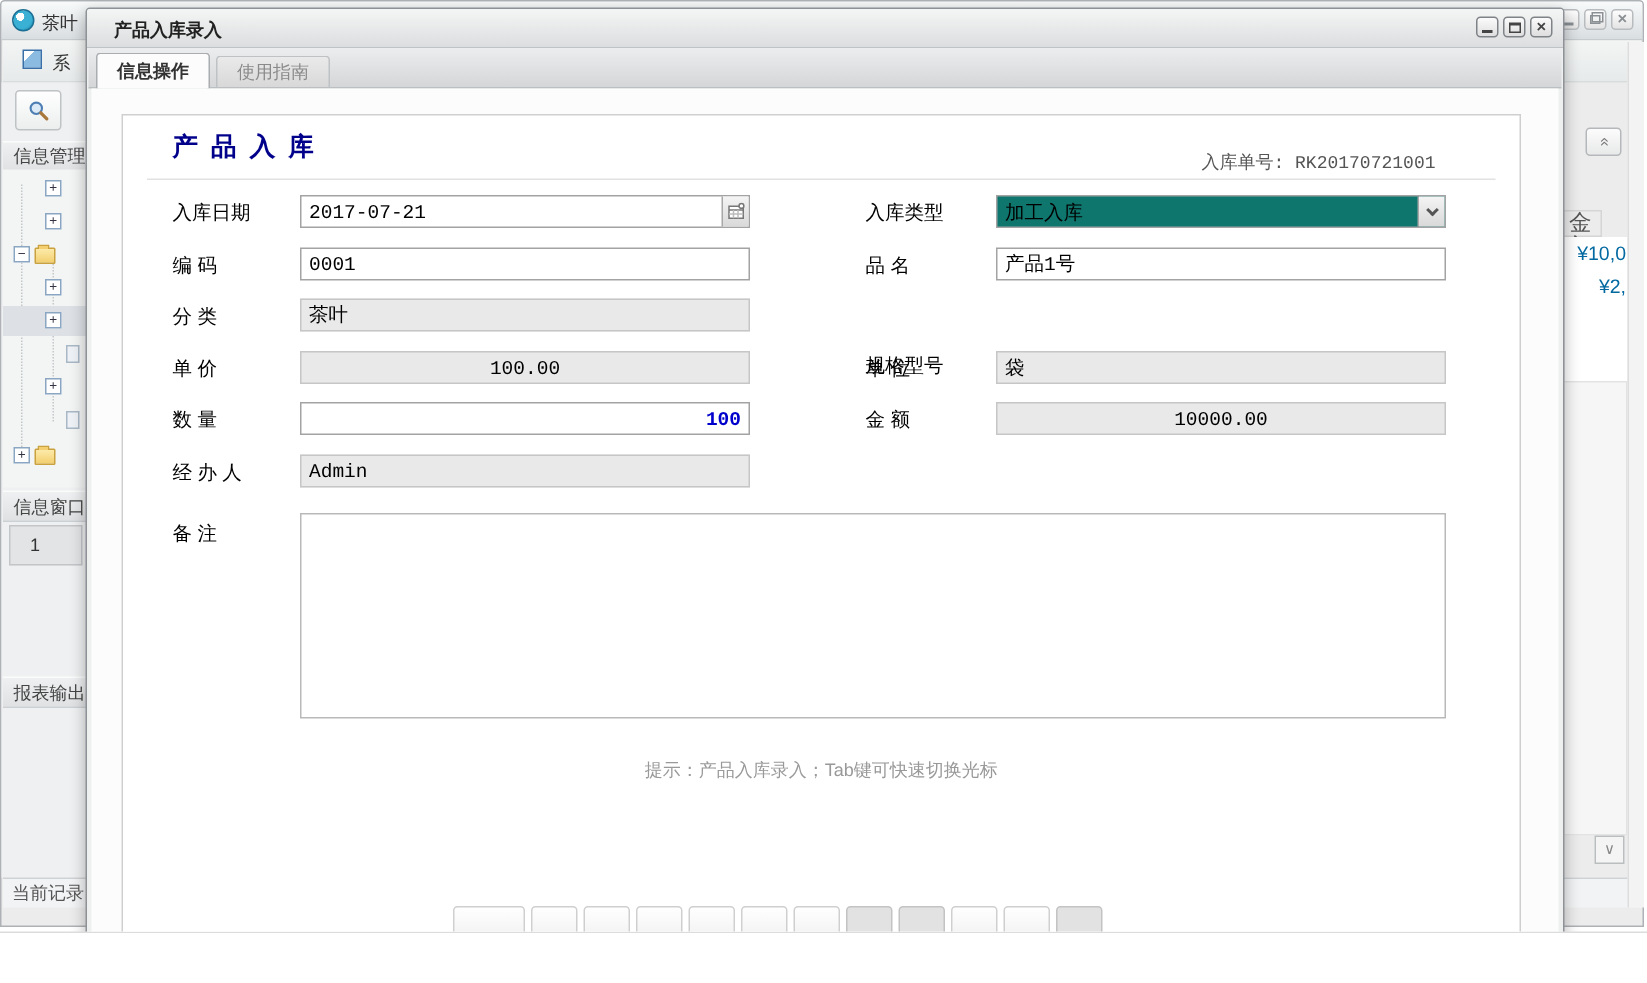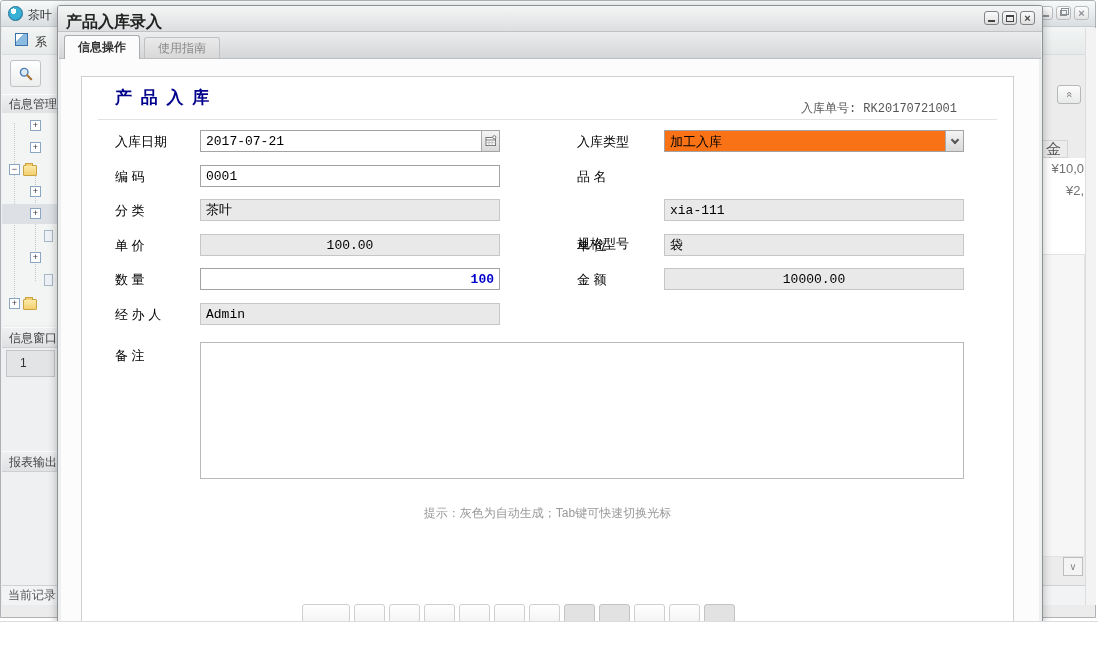--- a/index.html
+++ b/index.html
@@ -58,32 +58,32 @@
   .statusbar { position:absolute; left:1px; right:1px; top:584px; height:20px; background:#f2f3f4;
     border-top:1px solid #cfd2d4; font-size:12px; color:#555; line-height:19px; padding-left:6px; white-space:nowrap; overflow:hidden; }
 
   
   .collapse-btn { position:absolute; left:1056px; top:84px; width:24px; height:19px; border:1px solid #b5b8ba;
     border-radius:3px; background:linear-gradient(#fcfcfc,#e8e9e9); color:#777; display:flex; align-items:center; justify-content:center; }
   .collapse-btn span { display:inline-block; transform:rotate(90deg); font-size:11px; line-height:11px; }
   .grid-hdr { position:absolute; left:1041px; top:139px; width:26px; height:18px; background:#ececec;
     border:1px solid #d5d5d5; font-size:15px; color:#555; line-height:16px; padding-left:3px; }
   .grid-body { position:absolute; left:1041px; top:157px; width:43px; height:96px; background:#fff; border-left:1px solid #e0e0e0; }
-  .grid-cell { position:absolute; right:1px; width:42px; font-size:13px; color:#737373; text-align:right; white-space:nowrap; overflow:hidden; }
+  .grid-cell { position:absolute; right:1px; width:42px; font-size:13px; color:#0369a1; text-align:right; white-space:nowrap; overflow:hidden; }
   .grid-rest { position:absolute; left:1041px; top:253px; width:43px; height:303px; background:#f6f6f6; border:1px solid #e3e3e3; }
   .scroll-down { position:absolute; left:1062px; top:556px; width:20px; height:19px; border:1px solid #bbbebf;
     background:#f4f4f4; color:#888; font-size:10px; line-height:17px; text-align:center; }
   .vscroll { position:absolute; left:1084px; top:27px; width:11px; height:577px; background:#f3f3f3; border-left:1px solid #dddddd; }
 
   
   .dialog { position:absolute; left:57px; top:5px; width:986px; height:700px; background:#eef0f0;
     border:1px solid #8e9297; border-radius:3px 3px 0 0; box-shadow:0 3px 10px rgba(0,0,0,.28); z-index:10; }
   .dlg-titlebar { position:absolute; left:0; top:0; right:0; height:26px;
     background:linear-gradient(#f4f5f5,#dcdedf); border-bottom:1px solid #bfc3c6; border-radius:2px 2px 0 0; }
-  .dlg-title { position:absolute; left:8px; top:6px; font-size:16px; font-weight:bold; color:#222; }
+  .dlg-title { position:absolute; left:18px; top:6px; font-size:12px; font-weight:bold; color:#222; }
   .dlg-btns { position:absolute; left:926px; top:5px; display:flex; gap:3px; }
 
   .tabstrip { position:absolute; left:1px; right:1px; top:26px; height:27px;
     background:linear-gradient(#ecedee,#d4d6d7); border-bottom:1px solid #bcbfc1; display:flex; align-items:flex-end; padding-left:5px; }
   .tab { border:1px solid #a9adb0; border-bottom:none; border-radius:3px 3px 0 0; font-size:12px; padding:0 13px; }
   .tab.active { height:24px; margin-bottom:-1px; background:#fcfcfc; font-weight:bold; color:#333; line-height:23px; z-index:2; }
   .tab.inactive { height:21px; margin-left:4px; background:linear-gradient(#eaeaea,#d8d8d8); border-color:#bfc2c4; color:#8a8a8a; line-height:20px; }
 
   .dlg-content { position:absolute; left:3px; right:3px; top:53px; height:647px; background:#fcfcfc; }
 
@@ -95,21 +95,21 @@
   .flabel { position:absolute; font-size:13px; color:#000; white-space:nowrap; }
   .fwrap { position:absolute; width:300px; height:22px; }
   .fld { width:300px; height:22px; border:1px solid #a3a3a3; background:#fff; color:#000;
     font:13px "Liberation Mono","DejaVu Sans Mono",monospace; padding:0 5px; }
   .fwrap .fld { position:absolute; left:0; top:0; }
   .fld.ro { background:#e9e9e9; border-color:#c6c6c6; }
   .fld.num { text-align:center; }
   .fld.qty { color:#0000cc; text-align:right; font-weight:bold; }
   .in-btn { position:absolute; right:1px; top:1px; width:18px; height:20px; border:none; border-left:1px solid #a8a8a8;
     background:linear-gradient(#f4f4f4,#d9d9d9); display:flex; align-items:center; justify-content:center; }
-  .selbox { position:absolute; left:0; top:0; width:300px; height:22px; border:1px solid #a3a3a3; background:#f97316; }
+  .selbox { position:absolute; left:0; top:0; width:300px; height:22px; border:1px solid #a3a3a3; background:#0f766e; }
   .selbox .seltext { position:absolute; left:5px; top:2px; font-size:13px; color:#000; }
   .chev { width:6px; height:6px; border-right:2px solid #555; border-bottom:2px solid #555; transform:rotate(45deg); margin-top:-3px; }
   .remark-area { position:absolute; left:118px; top:265px; width:764px; height:137px; border:1px solid #b9b9b9;
     background:#fff; resize:none; font:13px "Liberation Sans",sans-serif; }
   .hint { position:absolute; left:0; right:0; top:428px; text-align:center; font-size:12px; color:#999; }
 
   .btnrow { position:absolute; left:261px; top:598px; display:flex; gap:4px; }
   .stub-btn { width:31px; height:26px; border:1px solid #cfcfcf; border-radius:3px; background:linear-gradient(#ffffff,#efefef); }
   .stub-btn.wide { width:48px; }
   .stub-btn.pressed { background:#e2e2e2; border-color:#c3c3c3; }
@@ -254,29 +254,29 @@
                   <span class="chev"></span>
                 </div>
           </div>
         </div>
 
         <div class="flabel" style="left:33px; top:91px;">编 码</div>
         <div class="fwrap" style="left:118px; top:88px;">
               <input class="fld" value="0001" style="">
             </div>
         <div class="flabel" style="left:495px; top:91px;">品 名</div>
+        <div class="fwrap" style="left:582px; top:88px;">
+              <input class="fld" value="产品1号" style="">
+            </div>
 
         <div class="flabel" style="left:33px; top:125px;">分 类</div>
         <div class="fwrap" style="left:118px; top:122px;">
               <input class="fld ro" readonly="" value="茶叶" style="">
             </div>
         <div class="flabel" style="left:495px; top:122px;margin-top:36px;">规格型号</div>
-        <div class="fwrap" style="left:582px; top:122px;">
-              <input class="fld ro" readonly="" value="xia-111" style="">
-            </div>
 
         <div class="flabel" style="left:33px; top:160px;text-align:center;">单 价</div>
         <div class="fwrap" style="left:118px; top:157px;">
               <input class="fld ro num" readonly="" value="100.00" style="">
             </div>
         <div class="flabel" style="left:495px; top:160px;">单 位</div>
         <div class="fwrap" style="left:582px; top:157px;">
               <input class="fld ro" readonly="" value="袋" style="">
             </div>
 
@@ -290,21 +290,21 @@
             </div>
 
         <div class="flabel" style="left:33px; top:229px;">经 办 人</div>
         <div class="fwrap" style="left:118px; top:226px;">
               <input class="fld ro" readonly="" value="Admin" style="">
             </div>
 
         <div class="flabel" style="left:33px; top:270px;">备 注</div>
         <textarea class="remark-area" style=""></textarea>
 
-        <div class="hint">提示：灰色为自动生成；Tab键可快速切换光标</div>
+        <div class="hint">提示：产品入库录入；Tab键可快速切换光标</div>
       </div>
 
       <div class="btnrow" style="left:241px; top:545px;">
         <div class="stub-btn wide"></div>
         <div class="stub-btn"></div>
         <div class="stub-btn"></div>
         <div class="stub-btn"></div>
         <div class="stub-btn"></div>
         <div class="stub-btn"></div>
         <div class="stub-btn"></div>

